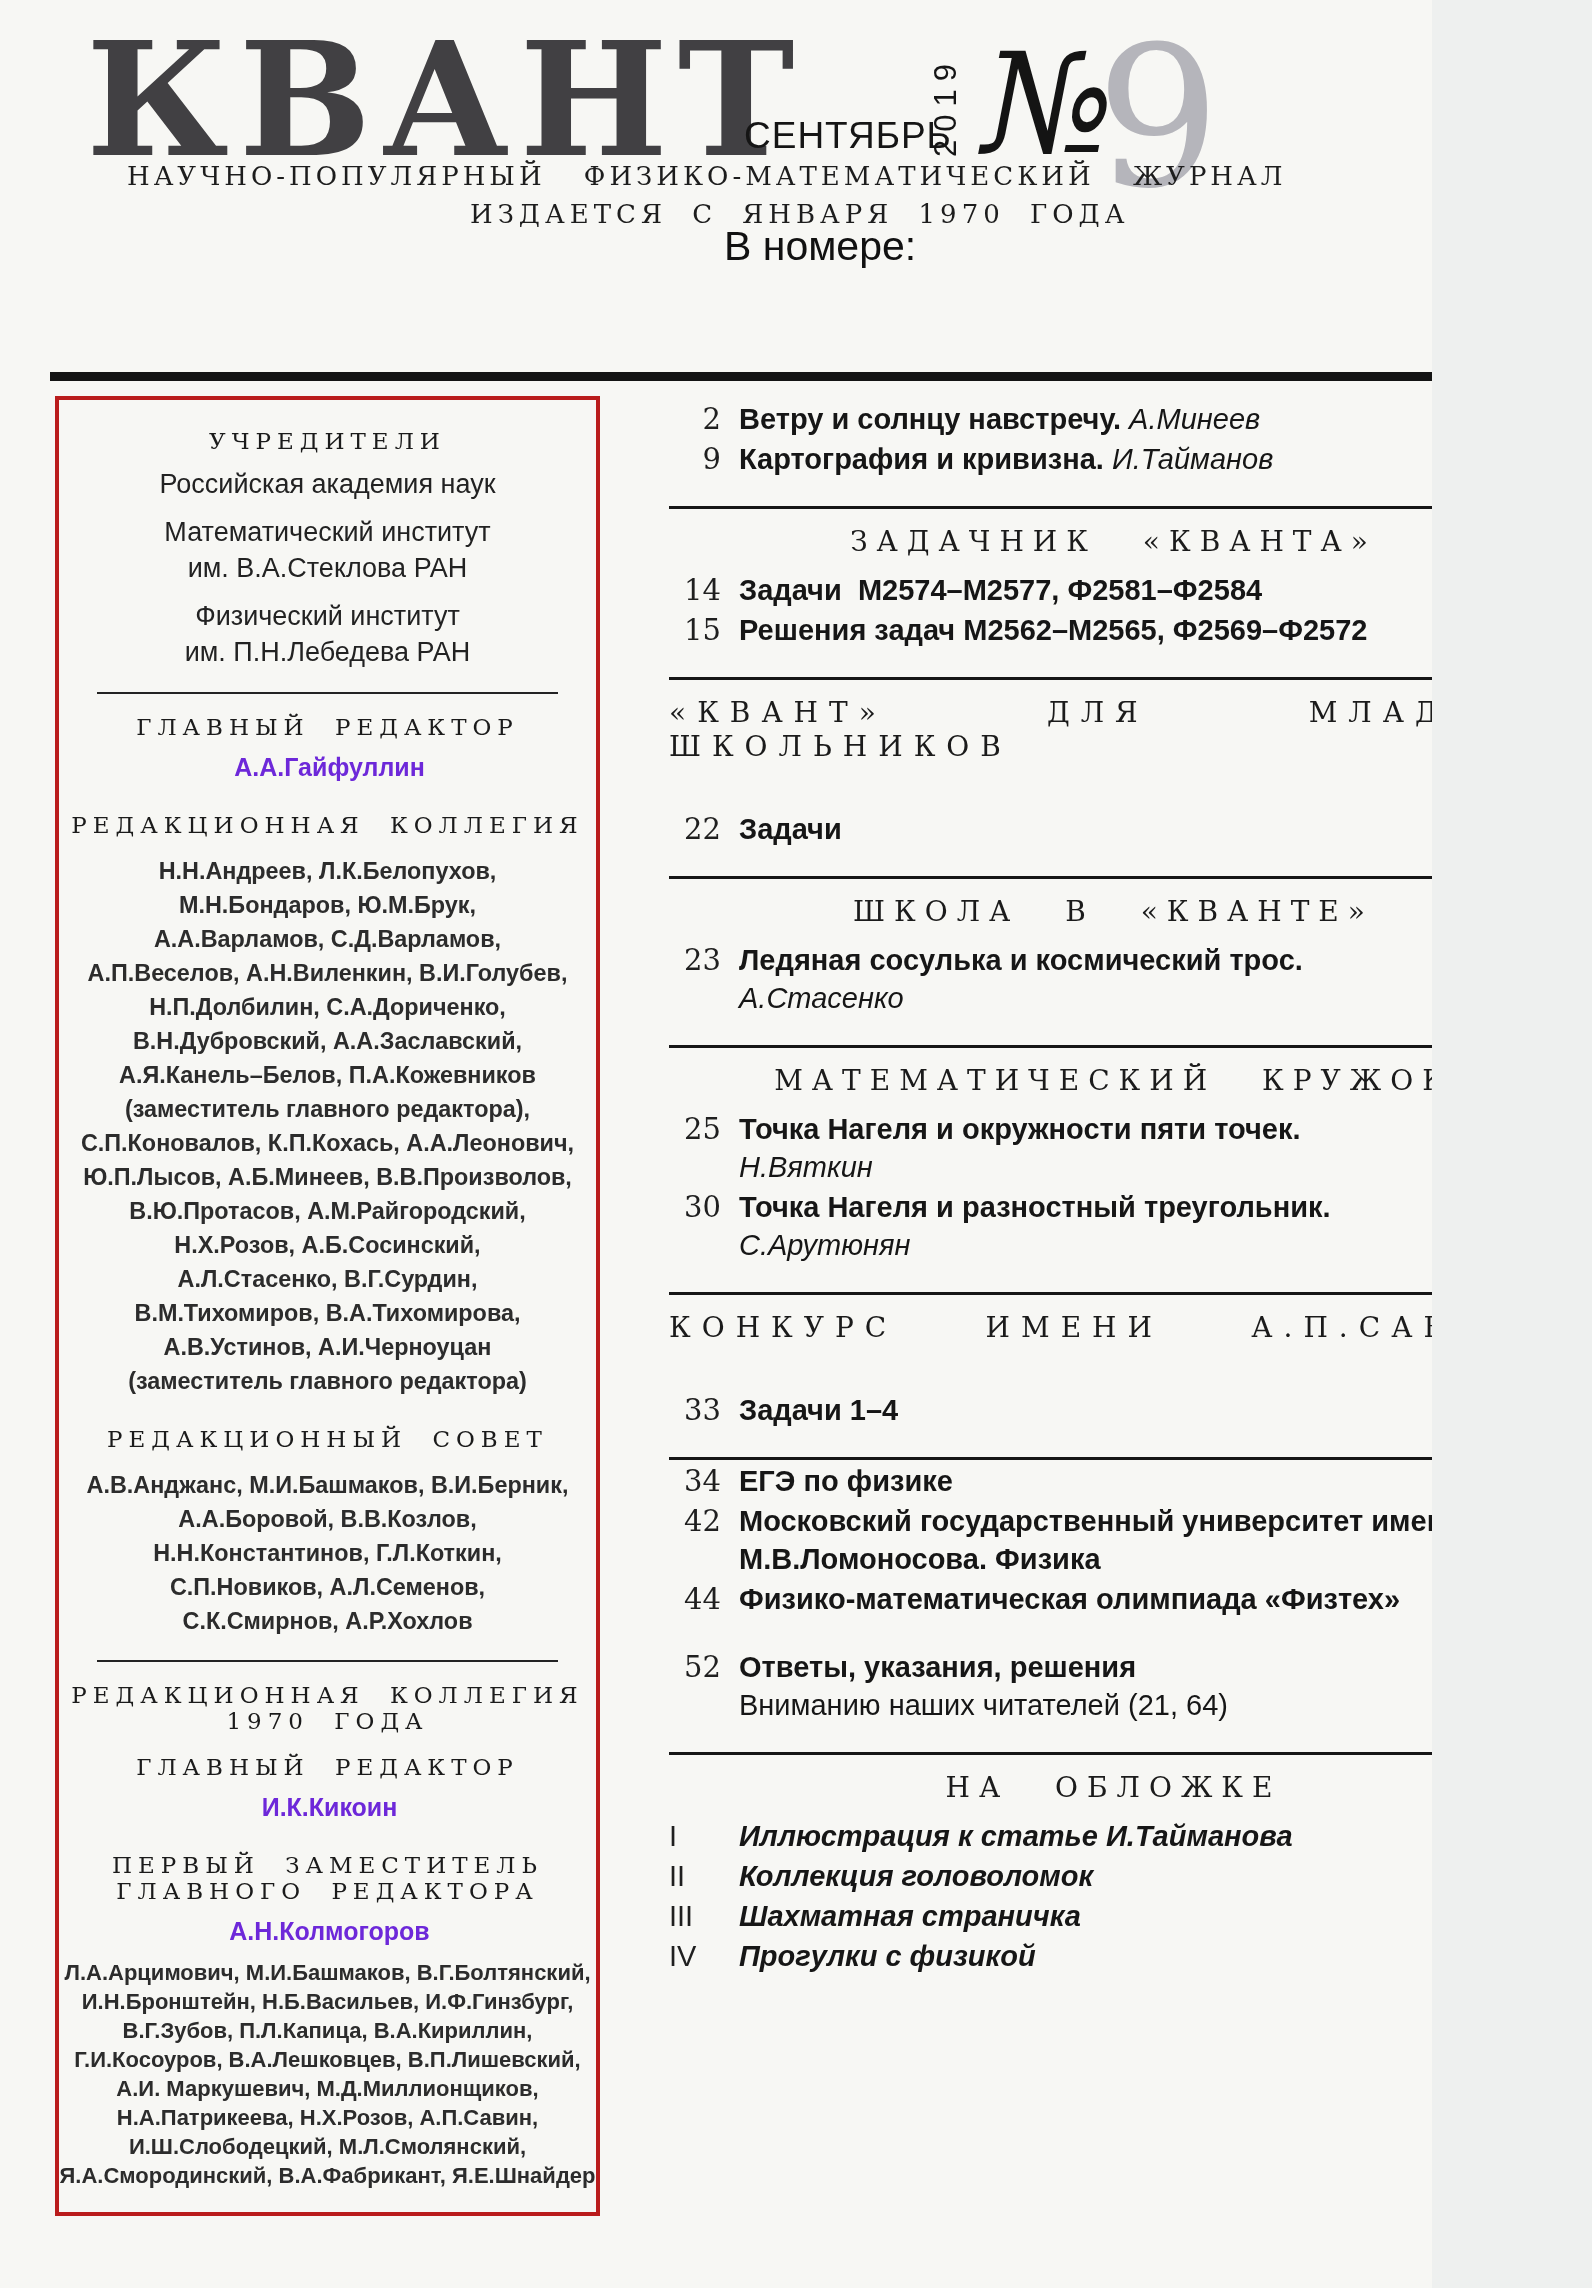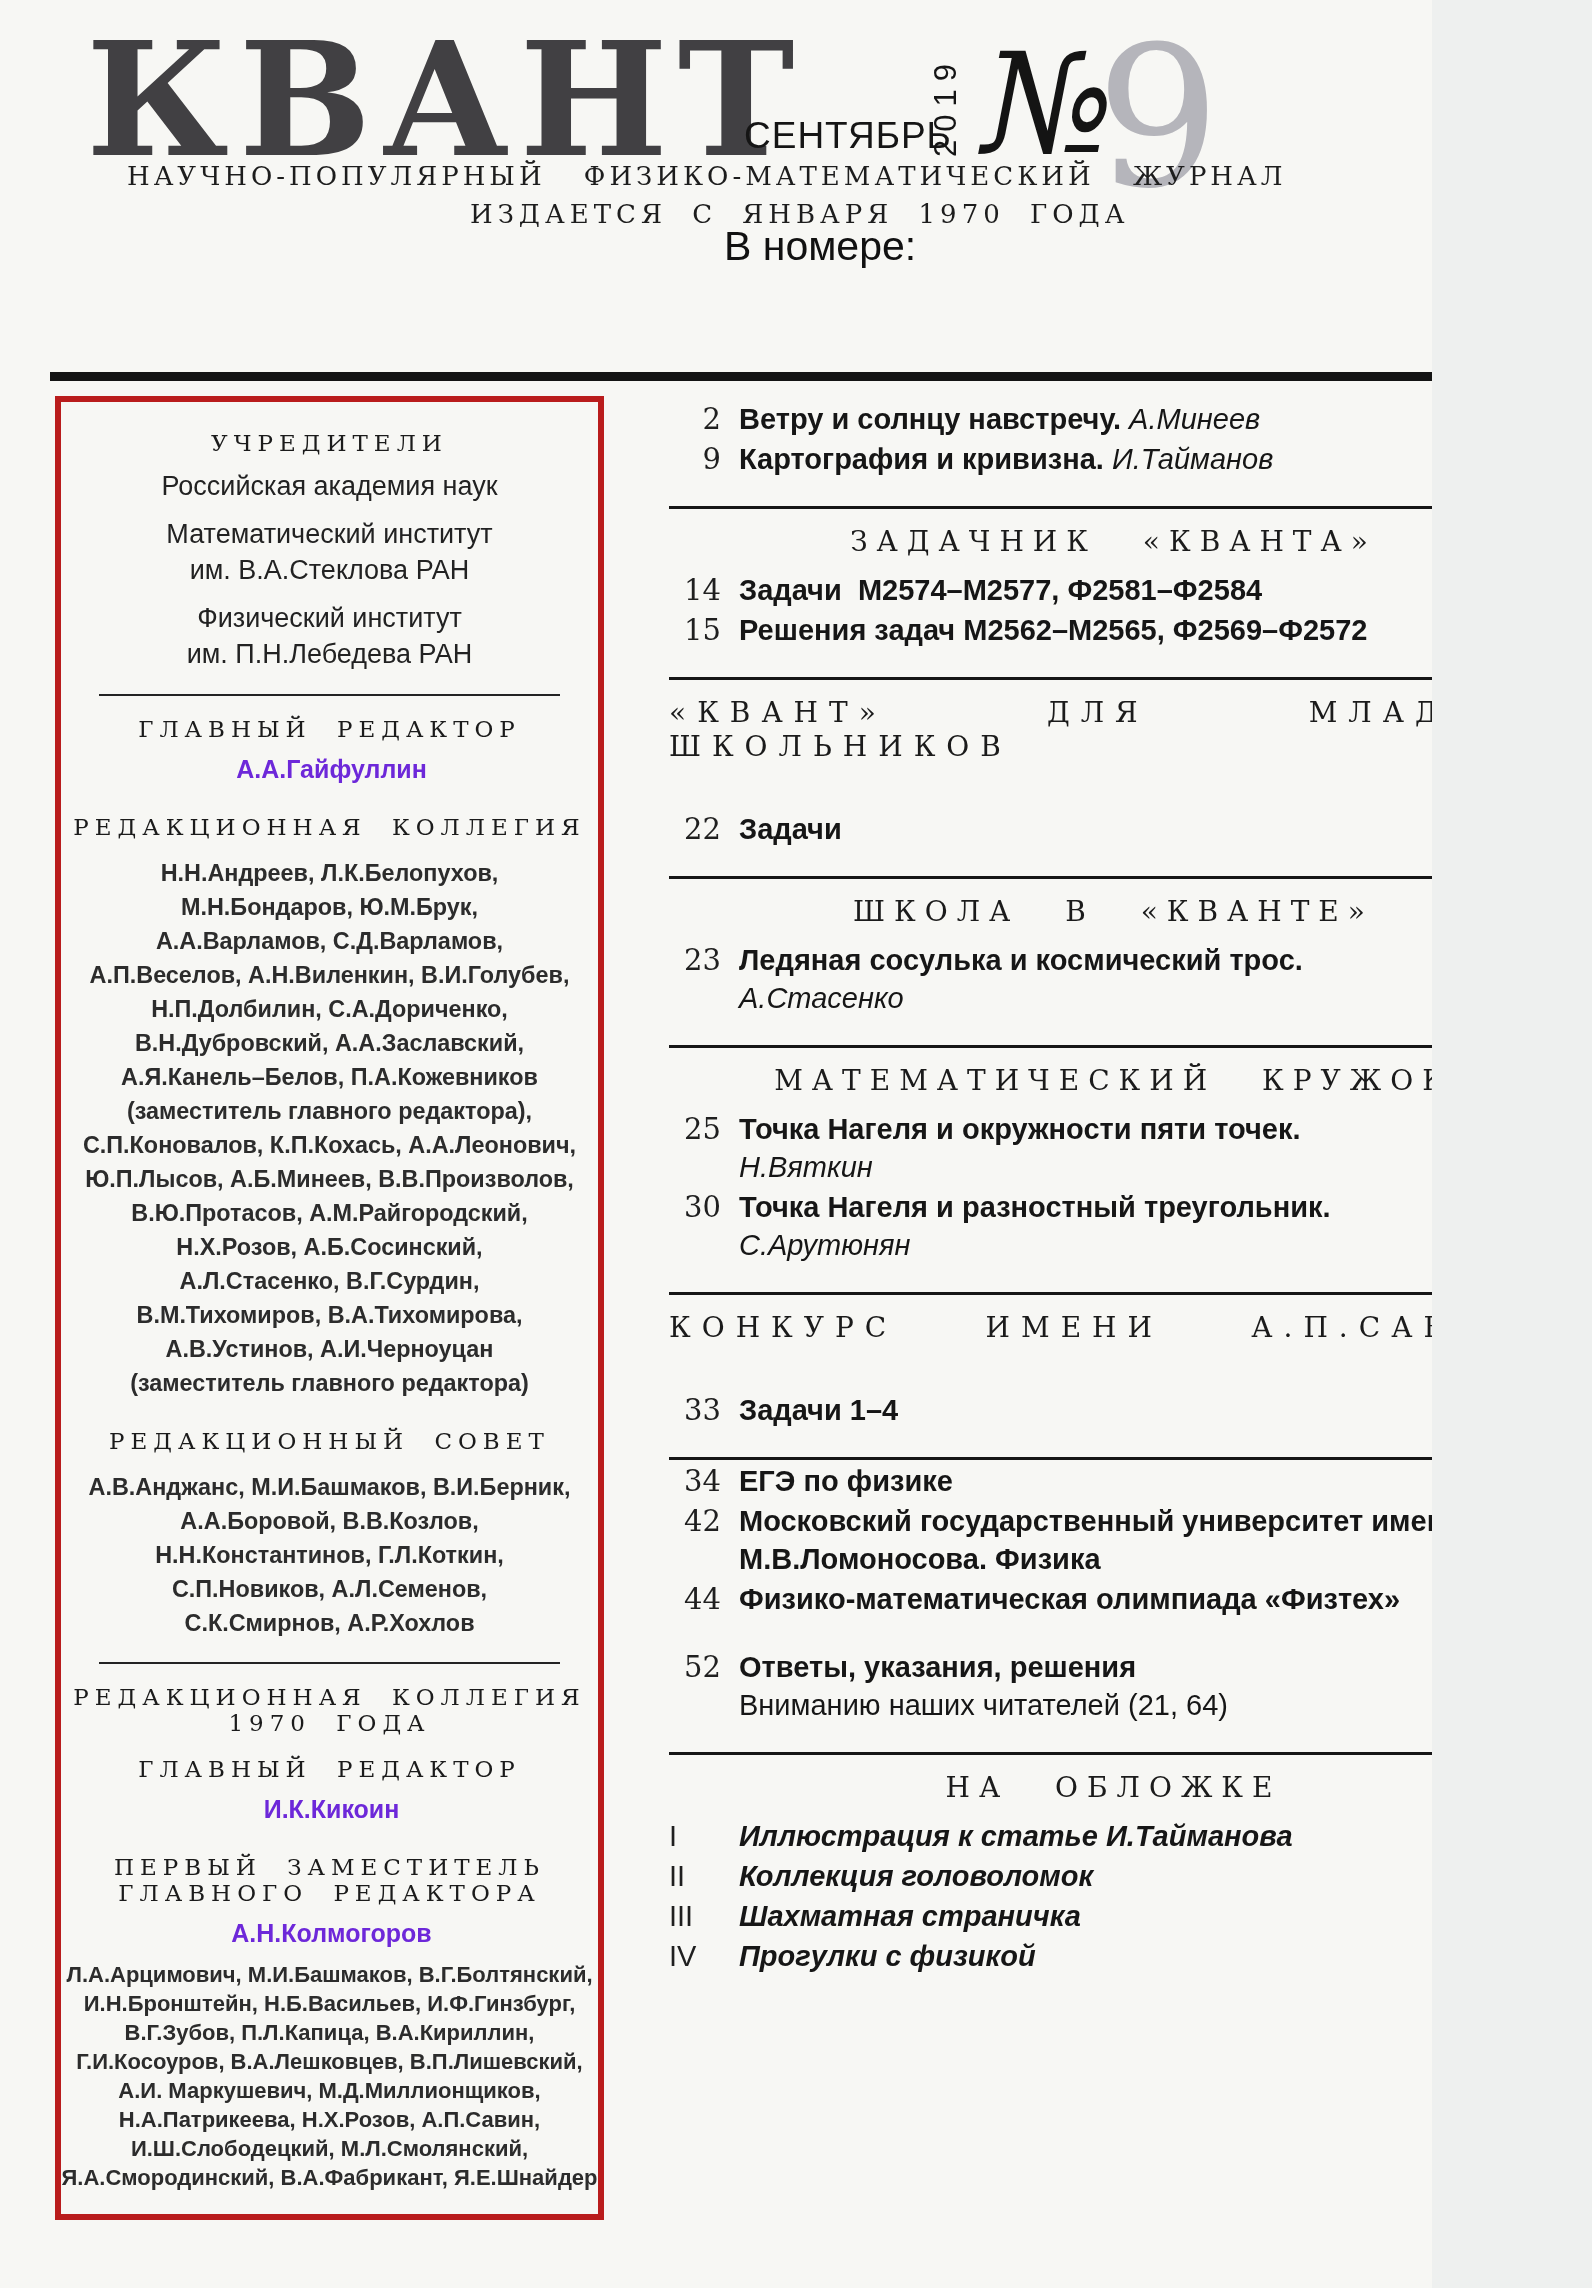--- a/index.html
+++ b/index.html
@@ -17,21 +17,21 @@
   .issue-num{position:absolute;left:1096px;top:16px;font-family:"DejaVu Serif",serif;
              font-size:195px;line-height:1.05;color:#b5b5bb;}
   .sub1{position:absolute;left:127px;top:161px;font-family:"DejaVu Serif",serif;font-size:26px;
         letter-spacing:4px;word-spacing:26px;white-space:nowrap;color:#1d1d1d;}
   .sub2{position:absolute;left:470px;top:199px;font-family:"DejaVu Serif",serif;font-size:26px;
         letter-spacing:5px;word-spacing:12px;white-space:nowrap;color:#1d1d1d;}
   .in-issue{position:absolute;left:724px;top:223px;font-size:41px;color:#111;}
   .top-rule{position:absolute;left:50px;top:372px;width:1507px;height:9px;background:#141414;}
 
   
-  .founder-box{position:absolute;left:55px;top:396px;width:537px;border:6px solid #b91c1c;
+  .founder-box{position:absolute;left:55px;top:396px;width:537px;border:4px solid #b91c1c;
                background:#f7f7f4;text-align:center;padding:24px 0 22px 0;}
   .panel-heading{font-family:"DejaVu Serif",serif;font-size:23px;letter-spacing:6px;word-spacing:12px;
                  color:#1b1b1b;margin:4px 0 6px 0;}
   .founder-para{font-size:27px;line-height:36px;color:#222;margin:12px 0;}
   .panel-divider{border:none;border-top:2px solid #232323;width:86%;margin:22px auto 20px auto;}
   .bold-name{font-weight:bold;font-size:25px;line-height:34px;color:#6d28d9;margin:10px 0 0 4px;}
   .bold-line{font-weight:bold;font-size:23.4px;line-height:34px;color:#2c2c2c;}
   .bold-line.small{font-size:22px;line-height:29px;}
   .panel-gap-sm{height:10px;}
   .panel-gap{height:24px;}

